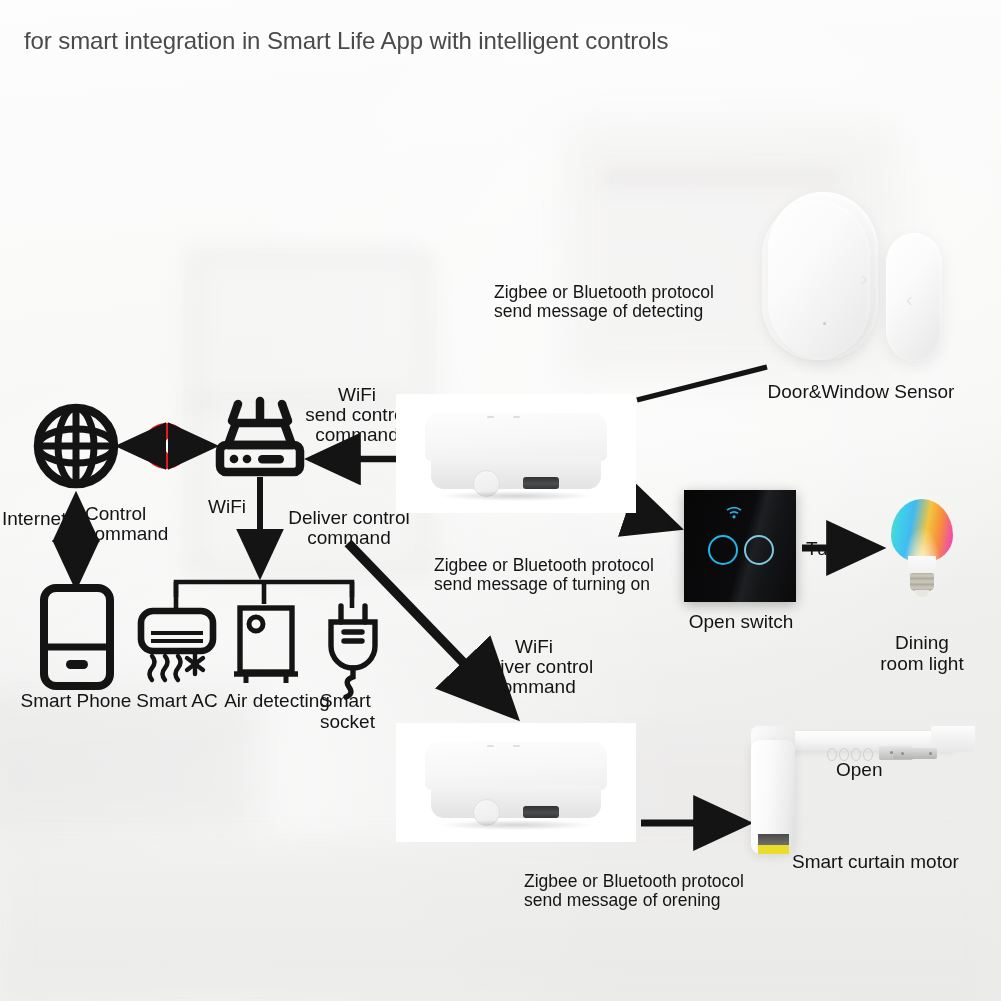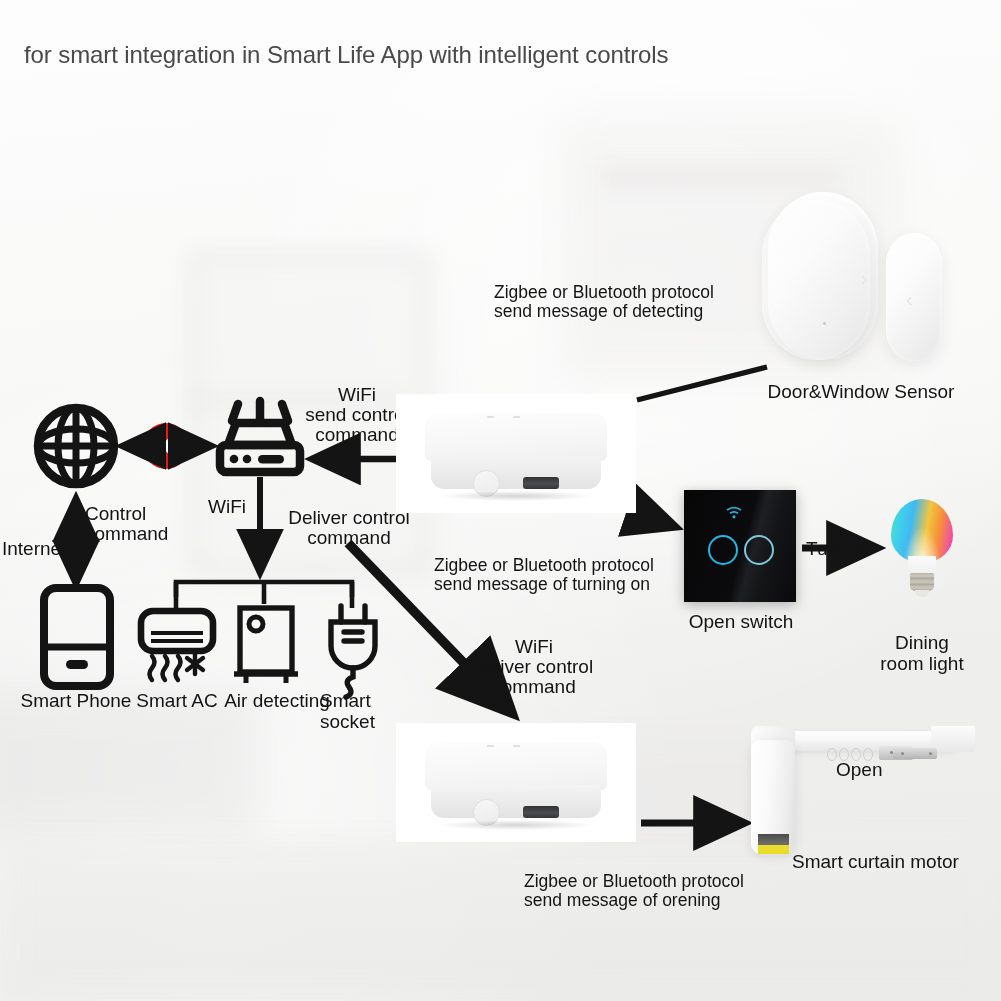--- a/index.html
+++ b/index.html
@@ -32,21 +32,21 @@
   #bg-soft-top{left:560px;top:120px;width:340px;height:260px;background:#f1f0ef;filter:blur(20px);opacity:.6;}
   #bg-shelf{left:600px;top:170px;width:240px;height:14px;background:#e0dedd;filter:blur(10px);opacity:.5;}
 
   
   #headline{position:absolute;left:24px;top:22px;width:975px;}
   #title{
     font-size:35px;line-height:45px;color:#1b1b1b;font-weight:700;
     letter-spacing:-0.4px;white-space:pre-line;
   }
   #subtitle{
-    font-size:24px;line-height:32px;color:#4a4a4a;font-weight:400;margin-top:17px;
+    font-size:24px;line-height:32px;color:#4a4a4a;font-weight:400;margin-top:3px;
     letter-spacing:-0.1px;
   }
 
   
   .txt{position:absolute;color:#141414;white-space:pre-line;}
   .t-lab{font-size:19px;line-height:20px;}
   .t-cap{font-size:17.5px;line-height:19px;}
   .t-dev{font-size:19px;line-height:21px;text-align:center;}
 
   
@@ -254,21 +254,21 @@
 
     <line x1="612" y1="505" x2="676" y2="527" stroke="#141414" stroke-width="7" marker-end="url(#ah)"></line>
 
     <line x1="802" y1="548" x2="878" y2="548" stroke="#141414" stroke-width="7" marker-end="url(#ah)"></line>
 
     <line x1="348" y1="543" x2="512" y2="713" stroke="#141414" stroke-width="9.6" marker-end="url(#ah)"></line>
 
     <line x1="641" y1="823" x2="745" y2="823" stroke="#141414" stroke-width="7" marker-end="url(#ah)"></line>
   </svg>
 
-  <div class="txt t-lab" style="left:2px;top:539px;">Internet</div>
+  <div class="txt t-lab" style="left:2px;top:509px;">Internet</div>
 
   <div class="txt t-lab" style="left:85px;top:504px;">Control
 command</div>
 
   <div class="txt t-lab" style="left:208px;top:497px;">WiFi</div>
 
   <div class="txt t-lab" style="left:297px;top:385px;width:120px;text-align:center;">WiFi
 send control
 command</div>
 

